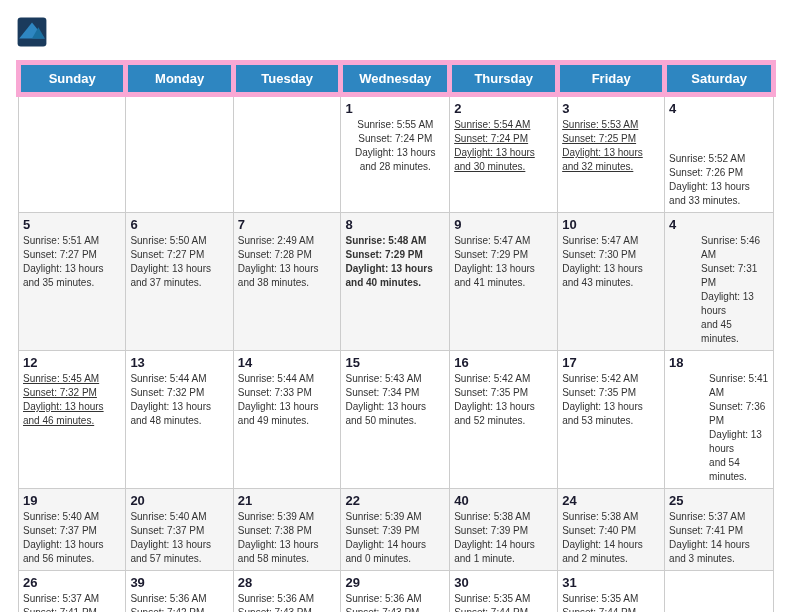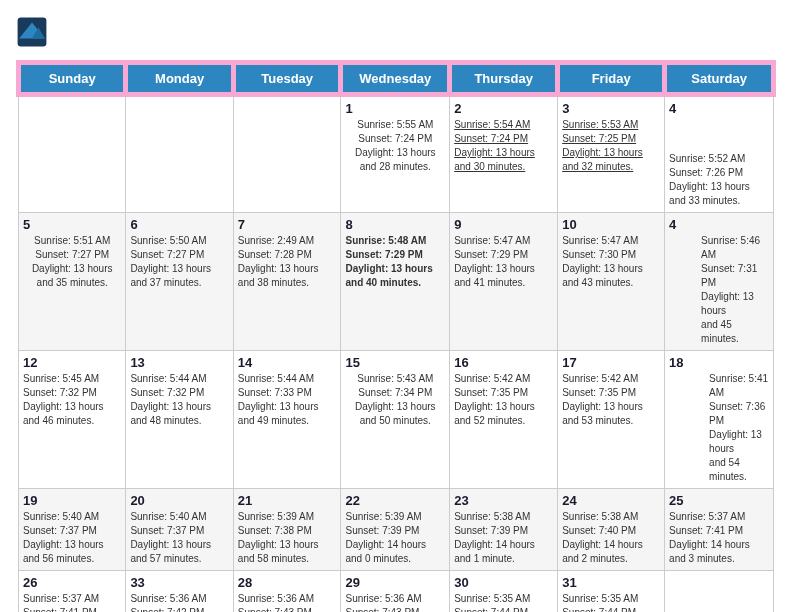--- a/index.html
+++ b/index.html
@@ -149,21 +149,21 @@
           <div class="day-number">4</div>
           <div class="day-info" style="white-space: pre-line; margin-top: 36px;">Sunrise: 5:52 AM
 Sunset: 7:26 PM
 Daylight: 13 hours
 and 33 minutes.</div>
         </td>
       </tr>
       <tr>
         <td>
           <div class="day-number">5</div>
-          <div class="day-info" style="white-space: pre-line; text-align: center;">Sunrise: 5:51 AM
+          <div class="day-info" style="white-space: pre-line;">Sunrise: 5:51 AM
 Sunset: 7:27 PM
 Daylight: 13 hours
 and 35 minutes.</div>
         </td>
         <td>
           <div class="day-number">6</div>
           <div class="day-info" style="white-space: pre-line;">Sunrise: 5:50 AM
 Sunset: 7:27 PM
 Daylight: 13 hours
 and 37 minutes.</div>
@@ -200,42 +200,42 @@
           <div class="day-number">4</div>
           <div class="day-info" style="white-space: pre-line; margin-left: 32px;">Sunrise: 5:46 AM
 Sunset: 7:31 PM
 Daylight: 13 hours
 and 45 minutes.</div>
         </td>
       </tr>
       <tr>
         <td>
           <div class="day-number">12</div>
-          <div class="day-info" style="white-space: pre-line;">Sunrise: 5:45 AM
+          <div class="day-info" style="white-space: pre-line; text-decoration: underline;">Sunrise: 5:45 AM
 Sunset: 7:32 PM
 Daylight: 13 hours
 and 46 minutes.</div>
         </td>
         <td>
           <div class="day-number">13</div>
           <div class="day-info" style="white-space: pre-line;">Sunrise: 5:44 AM
 Sunset: 7:32 PM
 Daylight: 13 hours
 and 48 minutes.</div>
         </td>
         <td>
           <div class="day-number">14</div>
           <div class="day-info" style="white-space: pre-line;">Sunrise: 5:44 AM
 Sunset: 7:33 PM
 Daylight: 13 hours
 and 49 minutes.</div>
         </td>
         <td>
           <div class="day-number">15</div>
-          <div class="day-info" style="white-space: pre-line; text-align: center;">Sunrise: 5:43 AM
+          <div class="day-info" style="white-space: pre-line;">Sunrise: 5:43 AM
 Sunset: 7:34 PM
 Daylight: 13 hours
 and 50 minutes.</div>
         </td>
         <td>
           <div class="day-number">16</div>
           <div class="day-info" style="white-space: pre-line;">Sunrise: 5:42 AM
 Sunset: 7:35 PM
 Daylight: 13 hours
 and 52 minutes.</div>
@@ -278,21 +278,21 @@
 and 58 minutes.</div>
         </td>
         <td>
           <div class="day-number">22</div>
           <div class="day-info" style="white-space: pre-line;">Sunrise: 5:39 AM
 Sunset: 7:39 PM
 Daylight: 14 hours
 and 0 minutes.</div>
         </td>
         <td>
-          <div class="day-number">23</div>
+          <div class="day-number">40</div>
           <div class="day-info" style="white-space: pre-line;">Sunrise: 5:38 AM
 Sunset: 7:39 PM
 Daylight: 14 hours
 and 1 minute.</div>
         </td>
         <td>
           <div class="day-number">24</div>
           <div class="day-info" style="white-space: pre-line;">Sunrise: 5:38 AM
 Sunset: 7:40 PM
 Daylight: 14 hours
@@ -308,21 +308,21 @@
       </tr>
       <tr>
         <td>
           <div class="day-number">26</div>
           <div class="day-info" style="white-space: pre-line;">Sunrise: 5:37 AM
 Sunset: 7:41 PM
 Daylight: 14 hours
 and 4 minutes.</div>
         </td>
         <td>
-          <div class="day-number">33</div>
+          <div class="day-number">39</div>
           <div class="day-info" style="white-space: pre-line;">Sunrise: 5:36 AM
 Sunset: 7:42 PM
 Daylight: 14 hours
 and 5 minutes.</div>
         </td>
         <td>
           <div class="day-number">28</div>
           <div class="day-info" style="white-space: pre-line;">Sunrise: 5:36 AM
 Sunset: 7:43 PM
 Daylight: 14 hours

